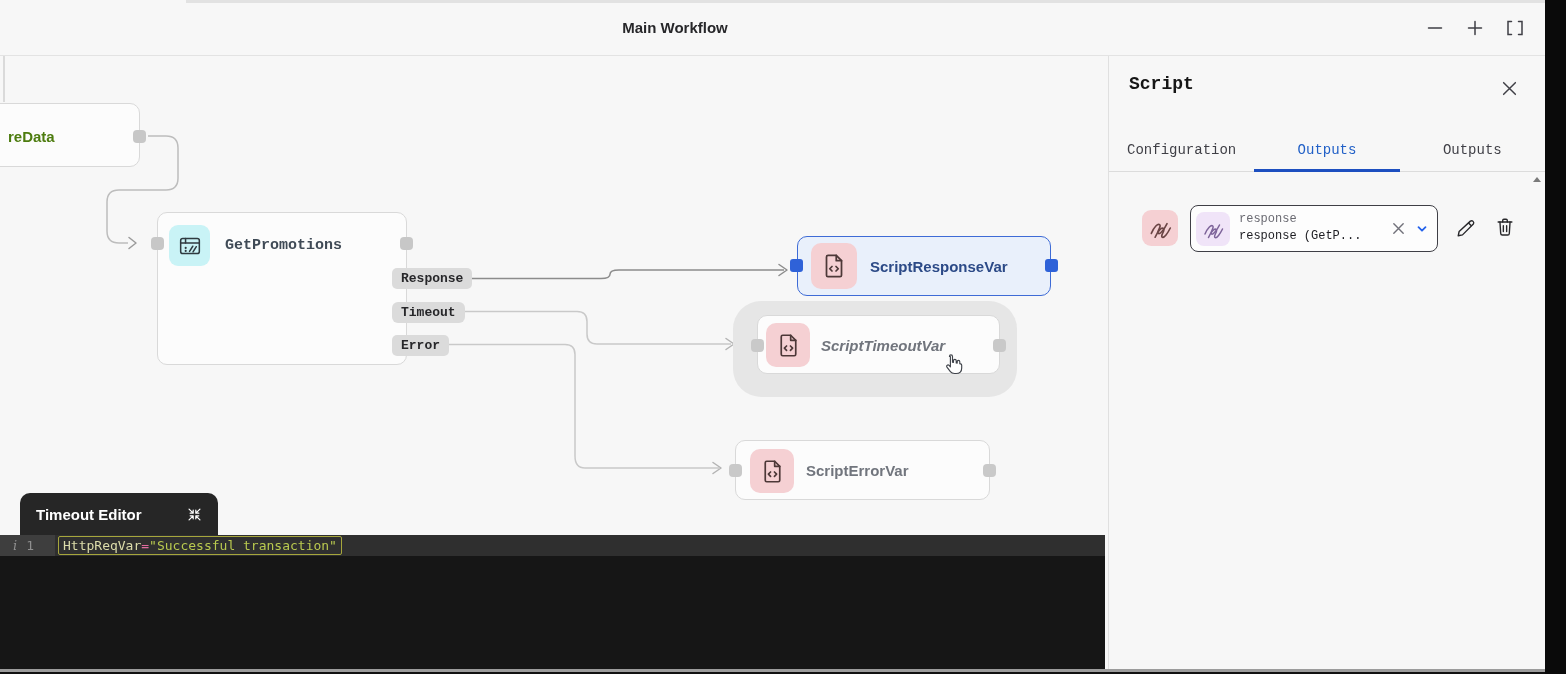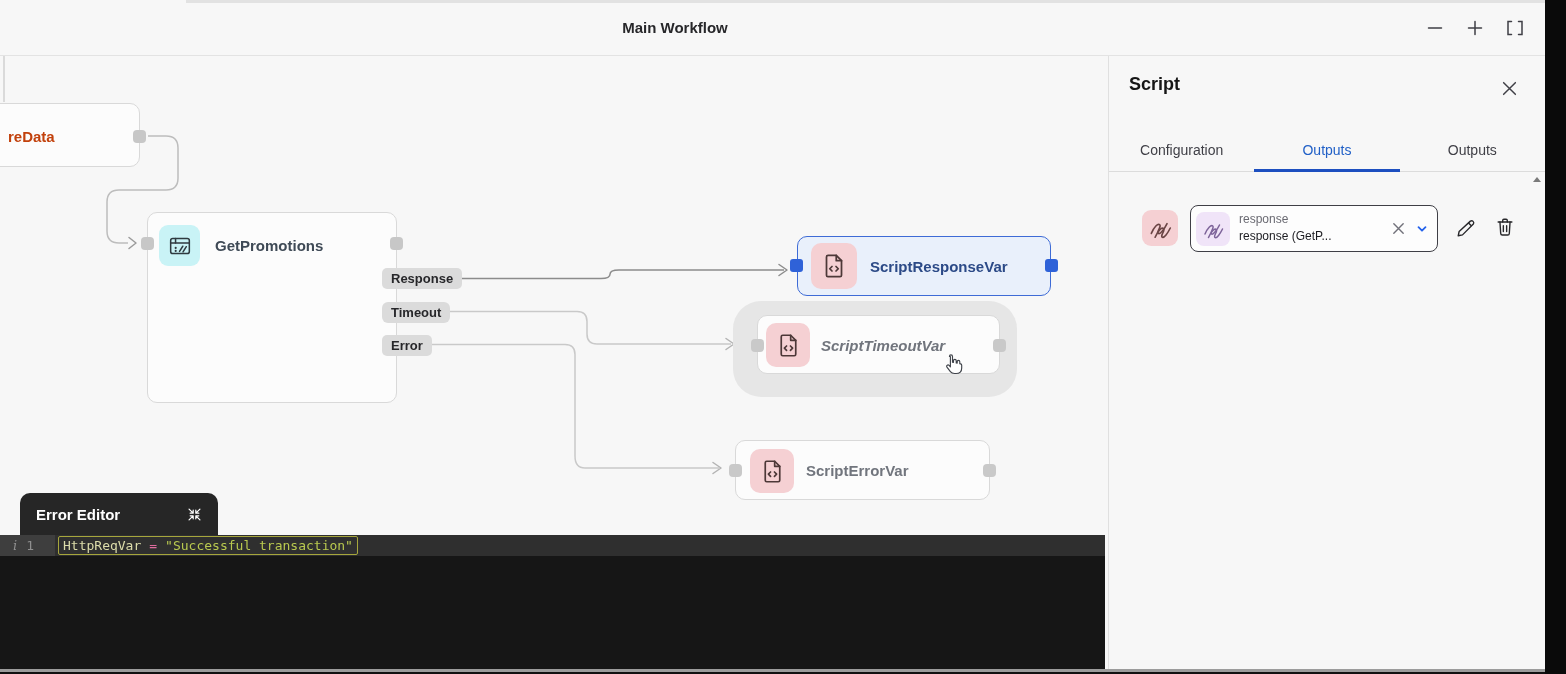--- a/index.html
+++ b/index.html
@@ -41,27 +41,27 @@
             box-sizing:border-box; z-index:4; }
   .se-tab-label { color:#fff; font-size:15px; font-weight:600; }
   .se-collapse { margin-left:auto; display:flex; }
   .se-row { position:absolute; left:0; top:535px; width:1105px; height:21px; background:#2f2f2f;
             display:flex; align-items:center; z-index:4;
             font-family:"DejaVu Sans Mono",monospace; font-size:13px; }
   .se-gutter { width:55px; height:100%; background:#3e3e3e; color:#8f8f8f; display:flex; align-items:center; flex:0 0 auto; }
   .se-gutter .mark { font-style:italic; margin-left:13px; font-family:"DejaVu Serif",serif; }
   .se-gutter .num { margin-left:9px; }
   .se-codebox { margin-left:3px; border:1px solid #a6a63c; border-radius:2px; padding:0 4px;
-                display:flex; gap:8px; height:17px; align-items:center; }
+                display:flex; height:17px; align-items:center; }
   .tok-var { color:#dcdcaa; } .tok-op { color:#e06c9f; } .tok-str { color:#b9c94f; }
   .se-body { position:absolute; left:0; top:556px; width:1105px; height:113px; background:#161616; z-index:4; }
 
   
   .panel { position:absolute; left:1108px; top:55px; width:399px; height:619px; background:#f7f7f7;
-           border-left:1px solid #e0e0e0; box-sizing:border-box; z-index:4; }
+           border-left:1px solid #e0e0e0; box-sizing:border-box; z-index:4;font-family:Liberation Mono, monospace; }
   .panel-title { position:absolute; left:20px; top:19px; font-size:18px; font-weight:700; color:#161616; }
   .panel-close { position:absolute; left:390px; top:23px; width:20px; height:20px; display:flex;
                  align-items:center; justify-content:center; cursor:default; }
   .tabs { position:absolute; left:0; top:73px; width:436px; height:43px; display:flex;
           border-bottom:1px solid #dcdcdc; box-sizing:content-box; }
   .tab { flex:1; display:flex; align-items:center; justify-content:center; font-size:14px;
          color:#3f3f46; position:relative; cursor:default; }
   .tab.active { color:#2160c7; }
   .tab.active::after { content:""; position:absolute; left:0; right:0; bottom:-1px; height:3px; background:#1d4fc0; }
   .scroll-arrow { position:absolute; left:424px; top:122px; width:0; height:0;
@@ -121,25 +121,25 @@
     <path d="M129 237.5 136 243 129 248.5" fill="none" stroke="#9b9b9b" stroke-width="1.5" stroke-linecap="round" stroke-linejoin="round"></path>
     <path d="M452 278.5 H601 Q610 278.5 610 274.2 Q610 270 619 270 H784" fill="none" stroke="#8c8c8c" stroke-width="1.5"></path>
     <path d="M779 264.5 787 270 779 275.5" fill="none" stroke="#8c8c8c" stroke-width="1.5" stroke-linecap="round" stroke-linejoin="round"></path>
     <path d="M441 311.5 H577 Q587 311.5 587 321.5 V334 Q587 344 597 344 H731" fill="none" stroke="#c9c9c9" stroke-width="1.5"></path>
     <path d="M726 338.5 734 344 726 349.5" fill="none" stroke="#b3b3b3" stroke-width="1.5" stroke-linecap="round" stroke-linejoin="round"></path>
     <path d="M423 344.5 H565 Q575 344.5 575 354.5 V456 Q575 468 585 468 H719" fill="none" stroke="#c9c9c9" stroke-width="1.5"></path>
     <path d="M713 462.5 721 468 713 473.5" fill="none" stroke="#b3b3b3" stroke-width="1.5" stroke-linecap="round" stroke-linejoin="round"></path>
   </svg>
 
   <div class="node" style="left:-80px; top:103px; width:220px; height:64px;">
-    <div class="node-title" style="left:87px; top:24px; color:#c2410c;">reData</div>
+    <div class="node-title" style="left:87px; top:24px; color:#4d7c0f;">reData</div>
     <div class="handle" style="right:-7px; top:26px;"></div>
   </div>
 
-  <div class="node" style="left:147px; top:212px; width:250px; height:191px;">
+  <div class="node" style="left:157px; top:212px; width:250px; height:153px;font-family:Liberation Mono, monospace;">
     <div class="chip" style="left:11px; top:12px; width:41px; height:41px; background:#c9f3f6;">
       <svg width="28" height="28" viewBox="0 0 24 24" fill="none" stroke="#2f3a40" stroke-width="1.3" stroke-linecap="round">
         <rect x="4" y="5.5" width="16" height="13" rx="1.8"></rect>
         <path d="M4 9.5 H20"></path>
           <path d="M8.2 5.5 V9.5"></path>
         <path d="M8.3 13.6 v.01 M8.3 16.2 v.01" stroke-width="1.8"></path>
         <path d="M11.6 16.6 14.4 12.2 M14.6 17 17.4 12.6"></path>
       </svg>
     </div>
     <div class="node-title" style="left:67px; top:24px;">GetPromotions</div>
@@ -193,21 +193,21 @@
     <div class="handle" style="right:-7px; top:23px; background:#c9c9c9;"></div>
   </div>
 
   <div class="cursor">
     <svg width="23" height="27" viewBox="0 0 24 26">
       <path fill="#fff" stroke="#3f434a" stroke-width="1.2" stroke-linejoin="round" d="M8.8 4.6c0-.9.7-1.6 1.6-1.6s1.6.7 1.6 1.6v6.1l1 .2V9.1c0-.8.65-1.45 1.45-1.45S15.9 8.3 15.9 9.1v2.3l1 .15v-1.5c0-.75.6-1.35 1.35-1.35s1.35.6 1.35 1.35v2.2l.8.12c.7.1 1.2.7 1.2 1.4v2.8c0 3.6-2.3 5.8-5.9 5.8h-1.6c-1.9 0-3.2-.6-4.3-2l-3.6-4.6c-.5-.65-.4-1.55.25-2.05.6-.5 1.5-.4 2 .15l1.35 1.5V4.6Z"></path>
     </svg>
   </div>
 
   <div class="se-tab">
-    <span class="se-tab-label">Error Editor</span>
+    <span class="se-tab-label">Timeout Editor</span>
     <span class="se-collapse">
       <svg width="15" height="15" viewBox="0 0 16 16" fill="none" stroke="#fff" stroke-width="1.3" stroke-linecap="round" stroke-linejoin="round">
         <path d="M2.2 2.2 6.6 6.6 M6.6 6.6 V3.4 M6.6 6.6 H3.4"></path>
         <path d="M13.8 2.2 9.4 6.6 M9.4 6.6 V3.4 M9.4 6.6 H12.6"></path>
         <path d="M2.2 13.8 6.6 9.4 M6.6 9.4 V12.6 M6.6 9.4 H3.4"></path>
         <path d="M13.8 13.8 9.4 9.4 M9.4 9.4 V12.6 M9.4 9.4 H12.6"></path>
       </svg>
     </span>
   </div>
   <div class="se-row">

